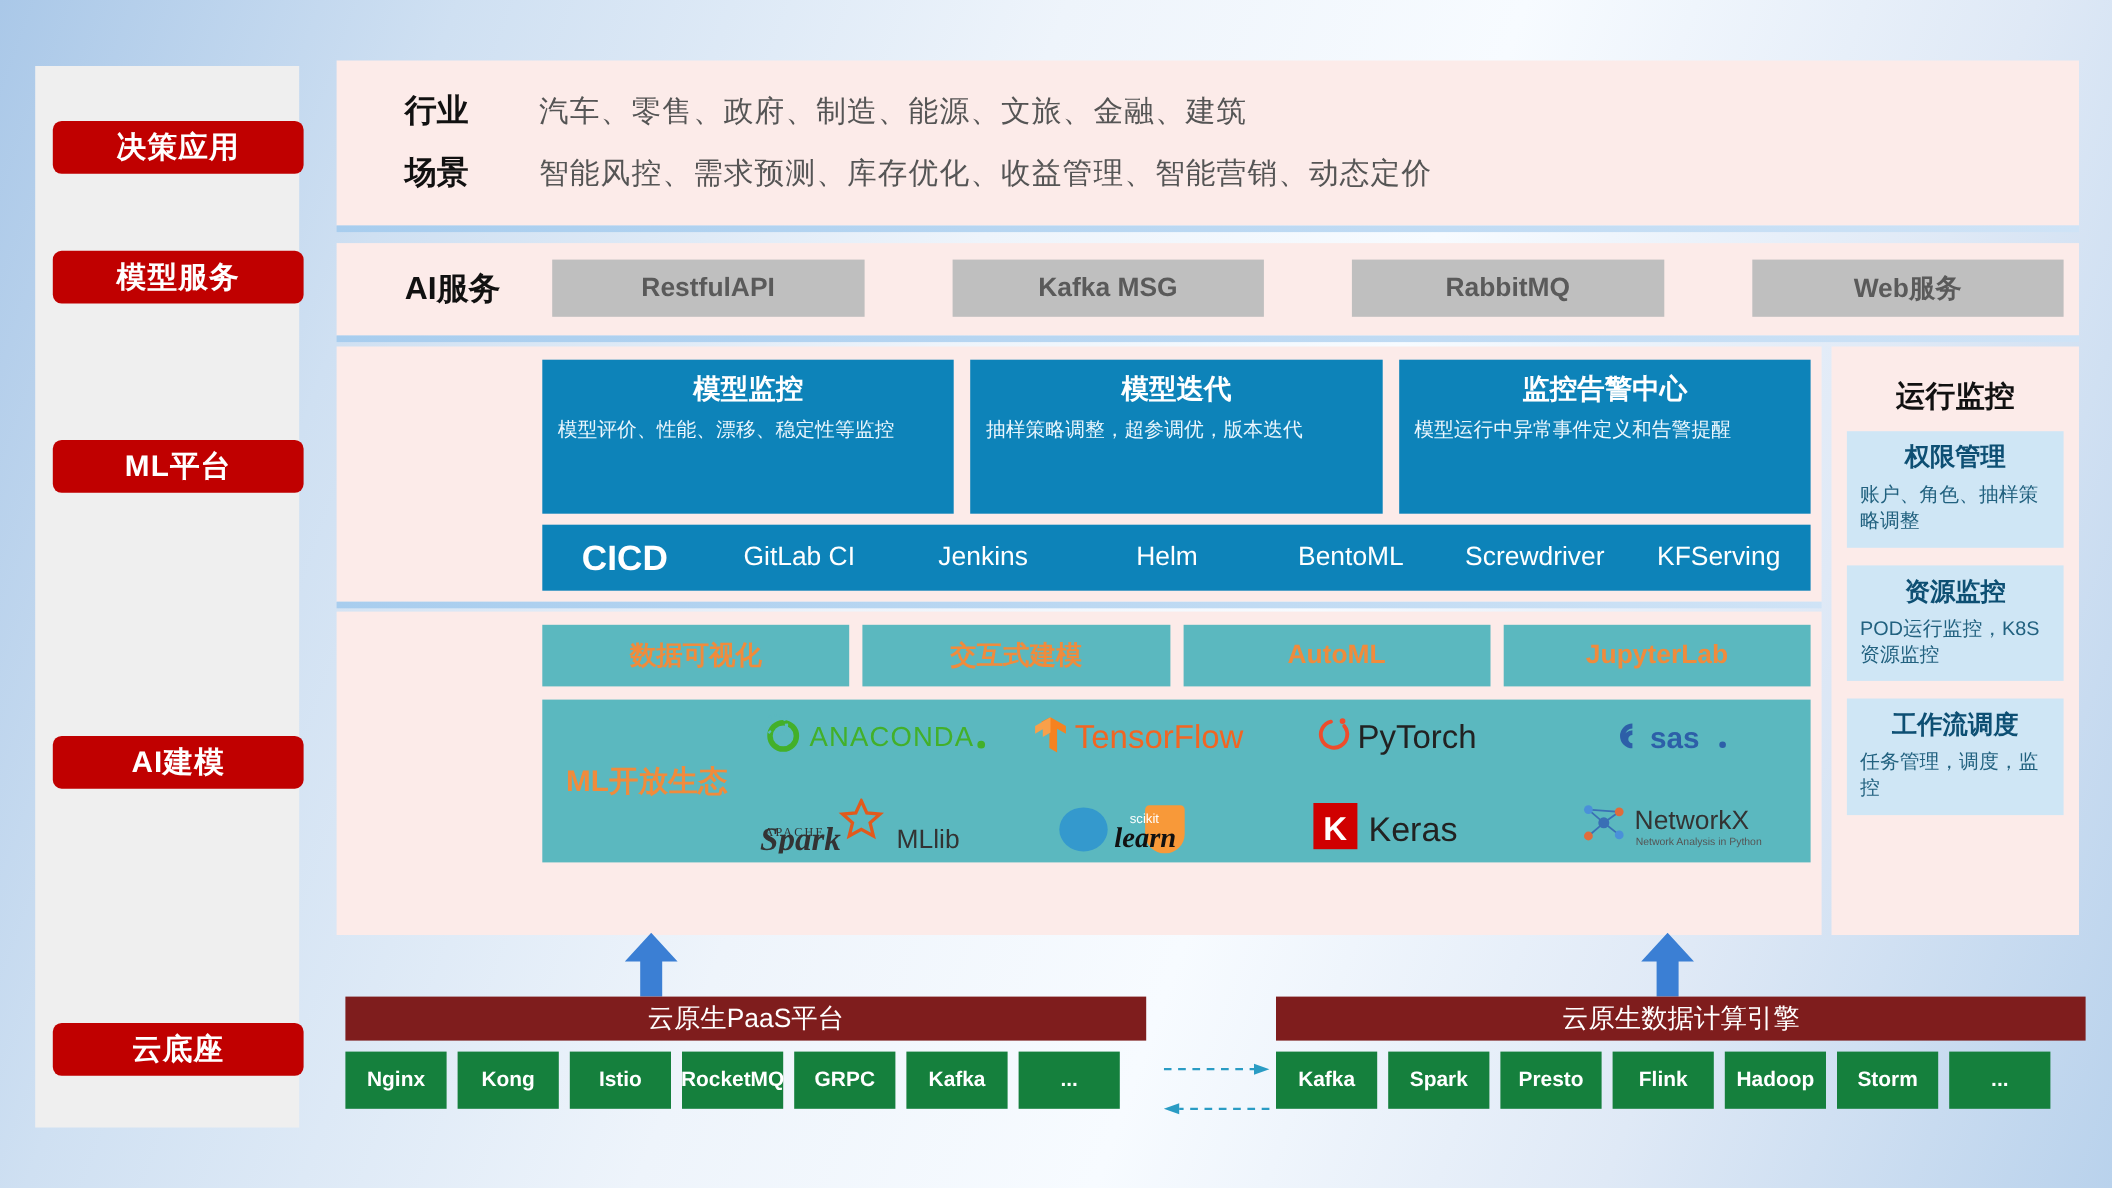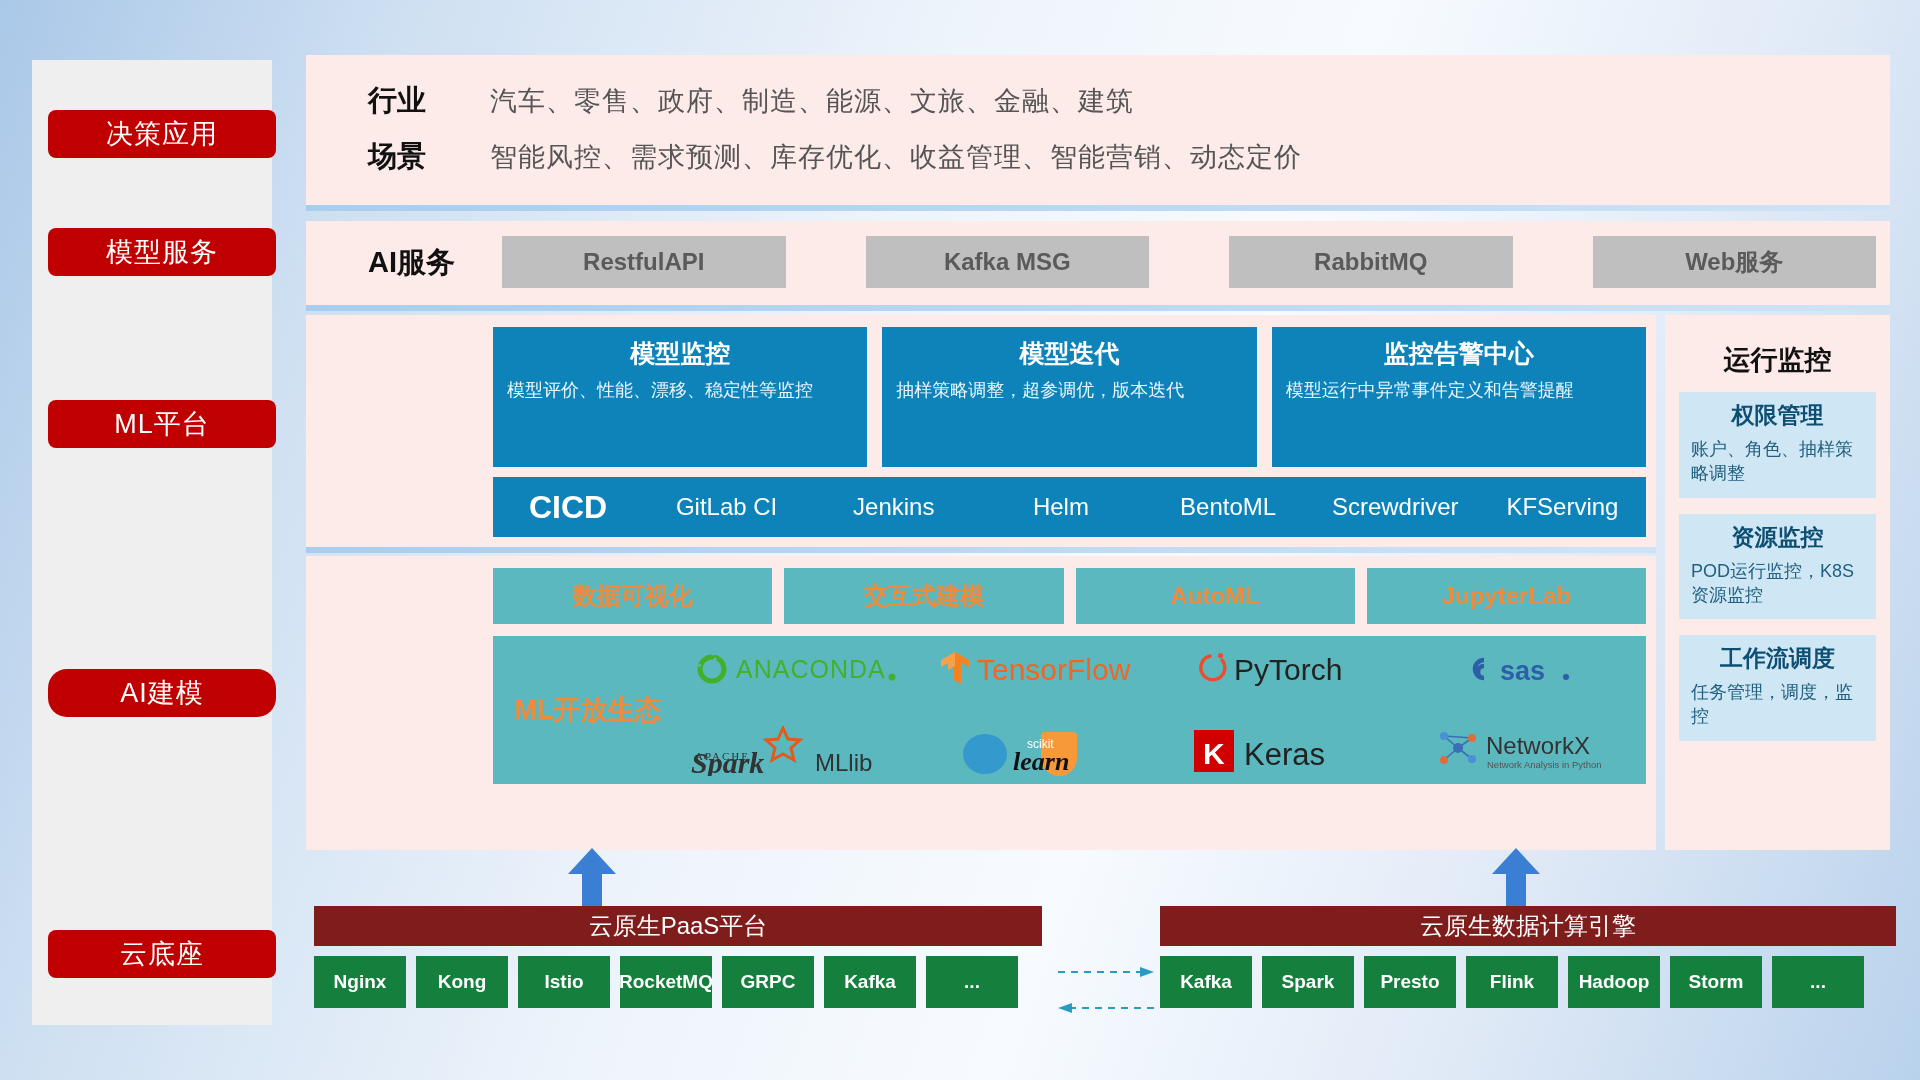--- a/index.html
+++ b/index.html
@@ -12,26 +12,26 @@
   .stage{ position:absolute; left:0; top:0; width:1920px; height:1080px; }
 
   
   .rail{
     position:absolute; left:32px; top:60px; width:240px; height:965px;
     background:#efefef;
   }
   .rail-pill{
     position:absolute; left:48px; width:228px; height:48px;
     background:#c00000; border-radius:8px;
-    color:#fff; font-weight:normal; font-size:27px;
+    color:#fff; font-weight:bold; font-size:27px;
     display:flex; align-items:center; justify-content:center;
     letter-spacing:1px;
   }
   .rp0{ top:110px; } .rp1{ top:228px; } .rp2{ top:400px; }
-  .rp3{ top:669px;border-radius:19px; } .rp4{ top:930px; }
+  .rp3{ top:669px; } .rp4{ top:930px; }
 
   
   .main{ position:absolute; left:306px; top:0; width:1584px; height:1080px; }
 
   .band{ position:absolute; left:0; background:#fcebe9; }
   .band-edge{ position:absolute; left:0; width:100%; height:6px;
     background:linear-gradient(90deg,#a8cdee,#cfe3f6); }
 
   
   .row1{ top:55px; height:150px; width:1584px; }

